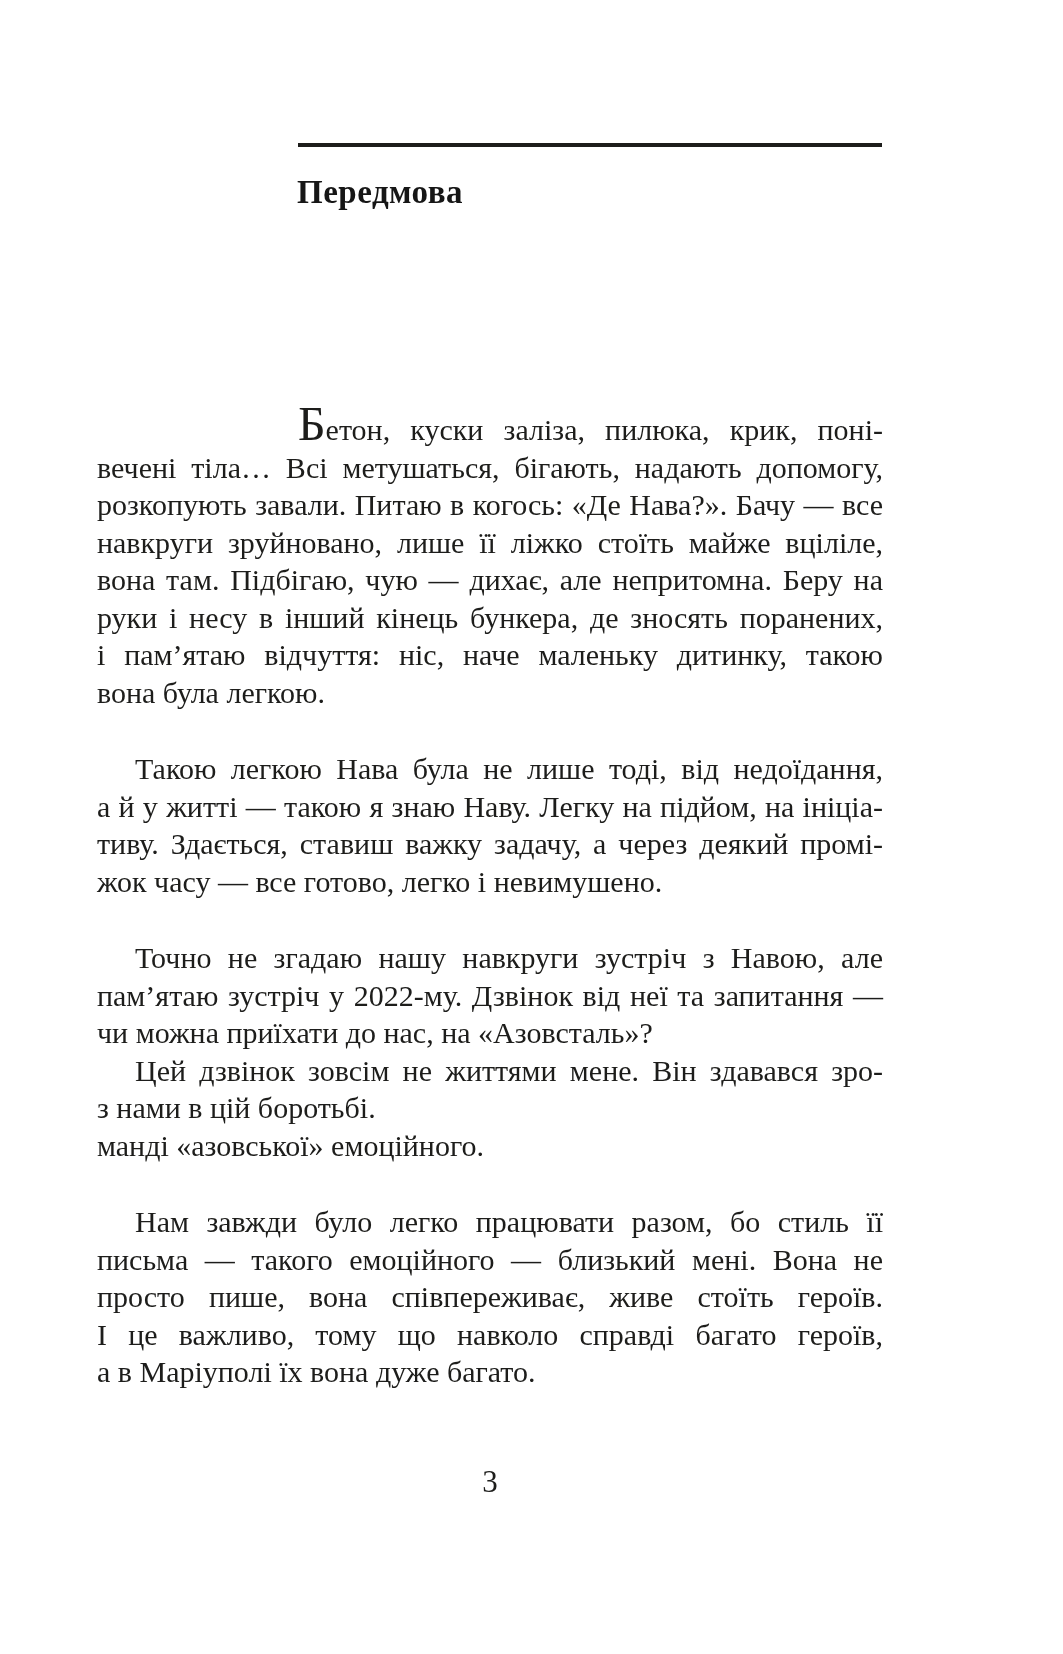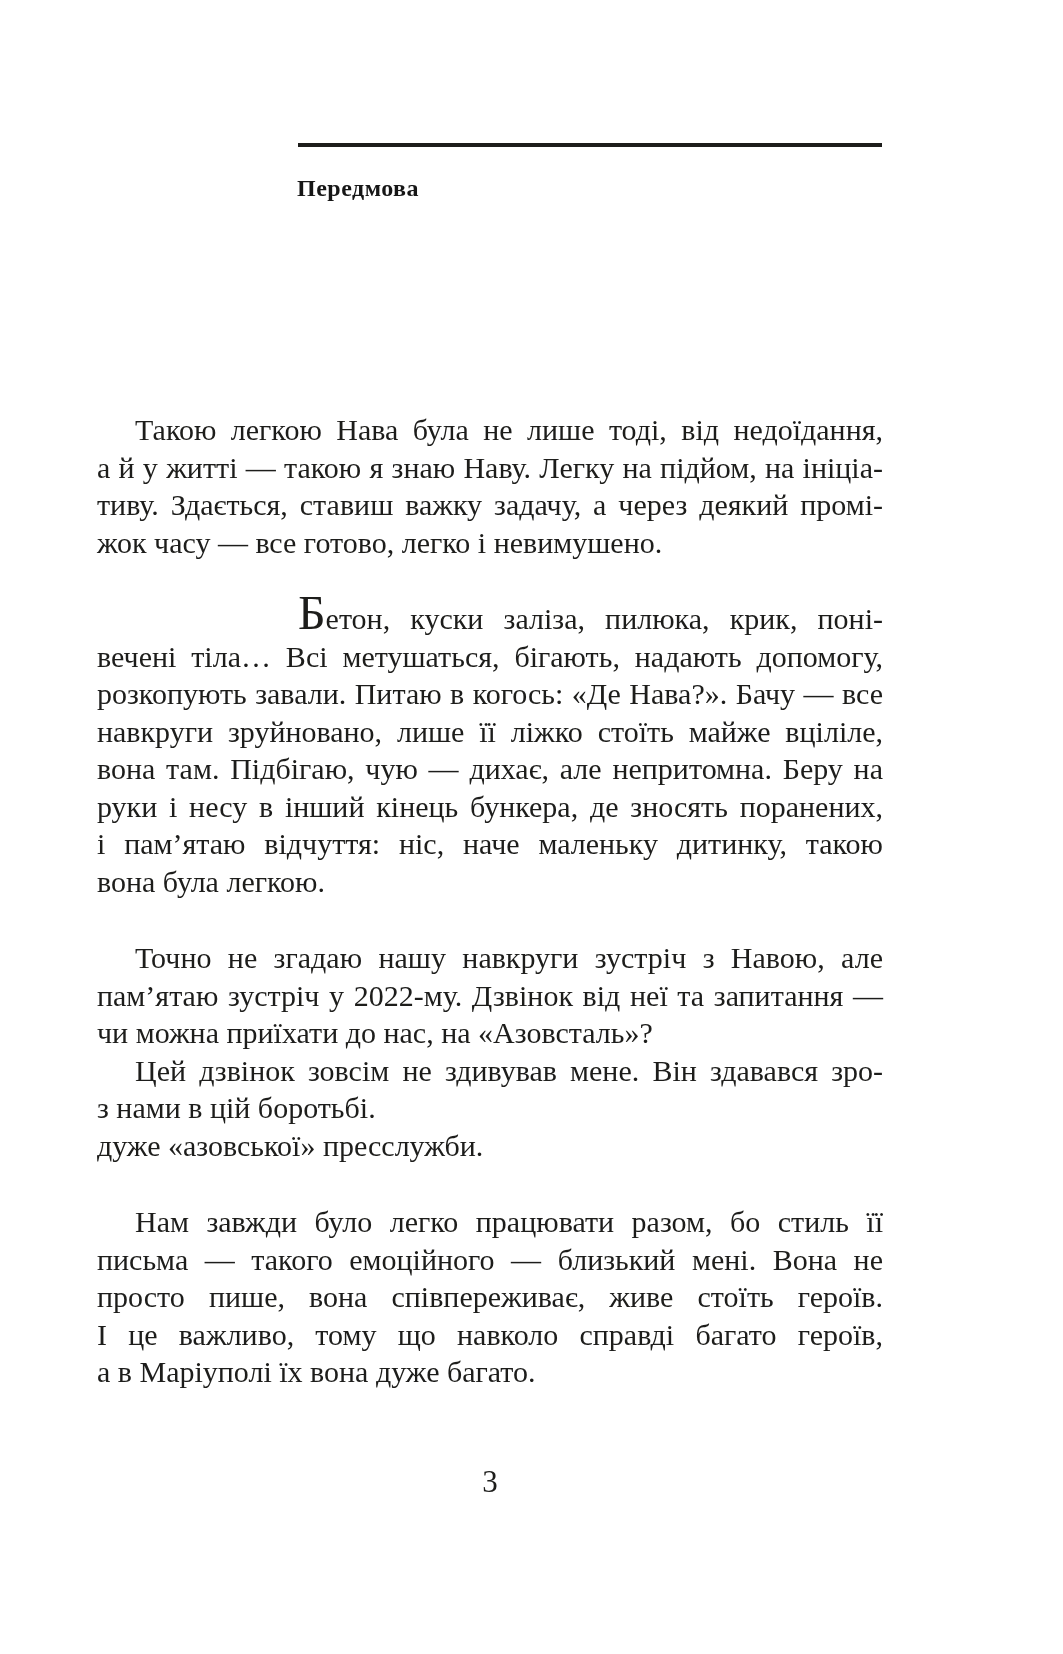--- a/index.html
+++ b/index.html
@@ -19,21 +19,21 @@
     top: 143px;
     width: 584px;
     height: 4px;
     background: #1d1d1b;
   }
   .chapter-title {
     position: absolute;
     left: 297px;
     top: 176px;
     margin: 0;
-    font-size: 24px;
+    font-size: 33px;
     line-height: 1;
     font-weight: 700;
     letter-spacing: 0.5px;
     color: #161616;
   }
   .body-text {
     position: absolute;
     left: 97px;
     top: 411px;
     width: 786px;
@@ -68,50 +68,50 @@
 </style>
 </head>
 <body>
 
 <div class="page">
   <div class="chapter-rule"></div>
   <h1 class="chapter-title">Передмова</h1>
   <div class="body-text" id="body-text">
       <div class="section">
         <div class="para">
-          <div class="line indent">Такою легкою Нава була не лише тоді, від недоїдання,</div>
-          <div class="line">а й у житті — такою я знаю Наву. Легку на підйом, на ініціа-</div>
-          <div class="line">тиву. Здається, ставиш важку задачу, а через деякий промі-</div>
-          <div class="line para-end">жок часу — все готово, легко і невимушено.</div>
-        </div>
-      </div>
-      <div class="section">
-        <div class="para">
           <div class="line opening"><span class="initial">Б</span>етон,  куски  заліза,  пилюка,  крик,  поні-</div>
           <div class="line">вечені тіла… Всі метушаться, бігають, надають допомогу,</div>
           <div class="line">розкопують завали. Питаю в когось: «Де Нава?». Бачу — все</div>
           <div class="line">навкруги зруйновано, лише її ліжко стоїть майже вціліле,</div>
           <div class="line">вона там. Підбігаю, чую — дихає, але непритомна. Беру на</div>
           <div class="line">руки і несу в інший кінець бункера, де зносять поранених,</div>
           <div class="line">і пам’ятаю відчуття: ніс, наче маленьку дитинку, такою</div>
           <div class="line para-end">вона була легкою.</div>
         </div>
       </div>
       <div class="section">
         <div class="para">
+          <div class="line indent">Такою легкою Нава була не лише тоді, від недоїдання,</div>
+          <div class="line">а й у житті — такою я знаю Наву. Легку на підйом, на ініціа-</div>
+          <div class="line">тиву. Здається, ставиш важку задачу, а через деякий промі-</div>
+          <div class="line para-end">жок часу — все готово, легко і невимушено.</div>
+        </div>
+      </div>
+      <div class="section">
+        <div class="para">
           <div class="line indent">Точно не згадаю нашу навкруги зустріч з Навою, але</div>
           <div class="line">пам’ятаю зустріч у 2022-му. Дзвінок від неї та запитання —</div>
           <div class="line para-end">чи можна приїхати до нас, на «Азовсталь»?</div>
         </div>
         <div class="para">
-          <div class="line indent">Цей дзвінок зовсім не здивував мене. Він здавався зро-</div>
+          <div class="line indent">Цей дзвінок зовсім не життями мене. Він здавався зро-</div>
           <div class="line para-end">з нами в цій боротьбі.</div>
         </div>
         <div class="para">
-          <div class="line para-end">дуже «азовської» пресслужби.</div>
+          <div class="line para-end">манді «азовської» емоційного.</div>
         </div>
       </div>
       <div class="section">
         <div class="para">
           <div class="line indent">Нам завжди було легко працювати разом, бо стиль її</div>
           <div class="line">письма — такого емоційного — близький мені. Вона не</div>
           <div class="line">просто пише, вона співпереживає, живе стоїть героїв.</div>
           <div class="line">І це важливо, тому що навколо справді багато героїв,</div>
           <div class="line para-end">а в Маріуполі їх вона дуже багато.</div>
         </div>

